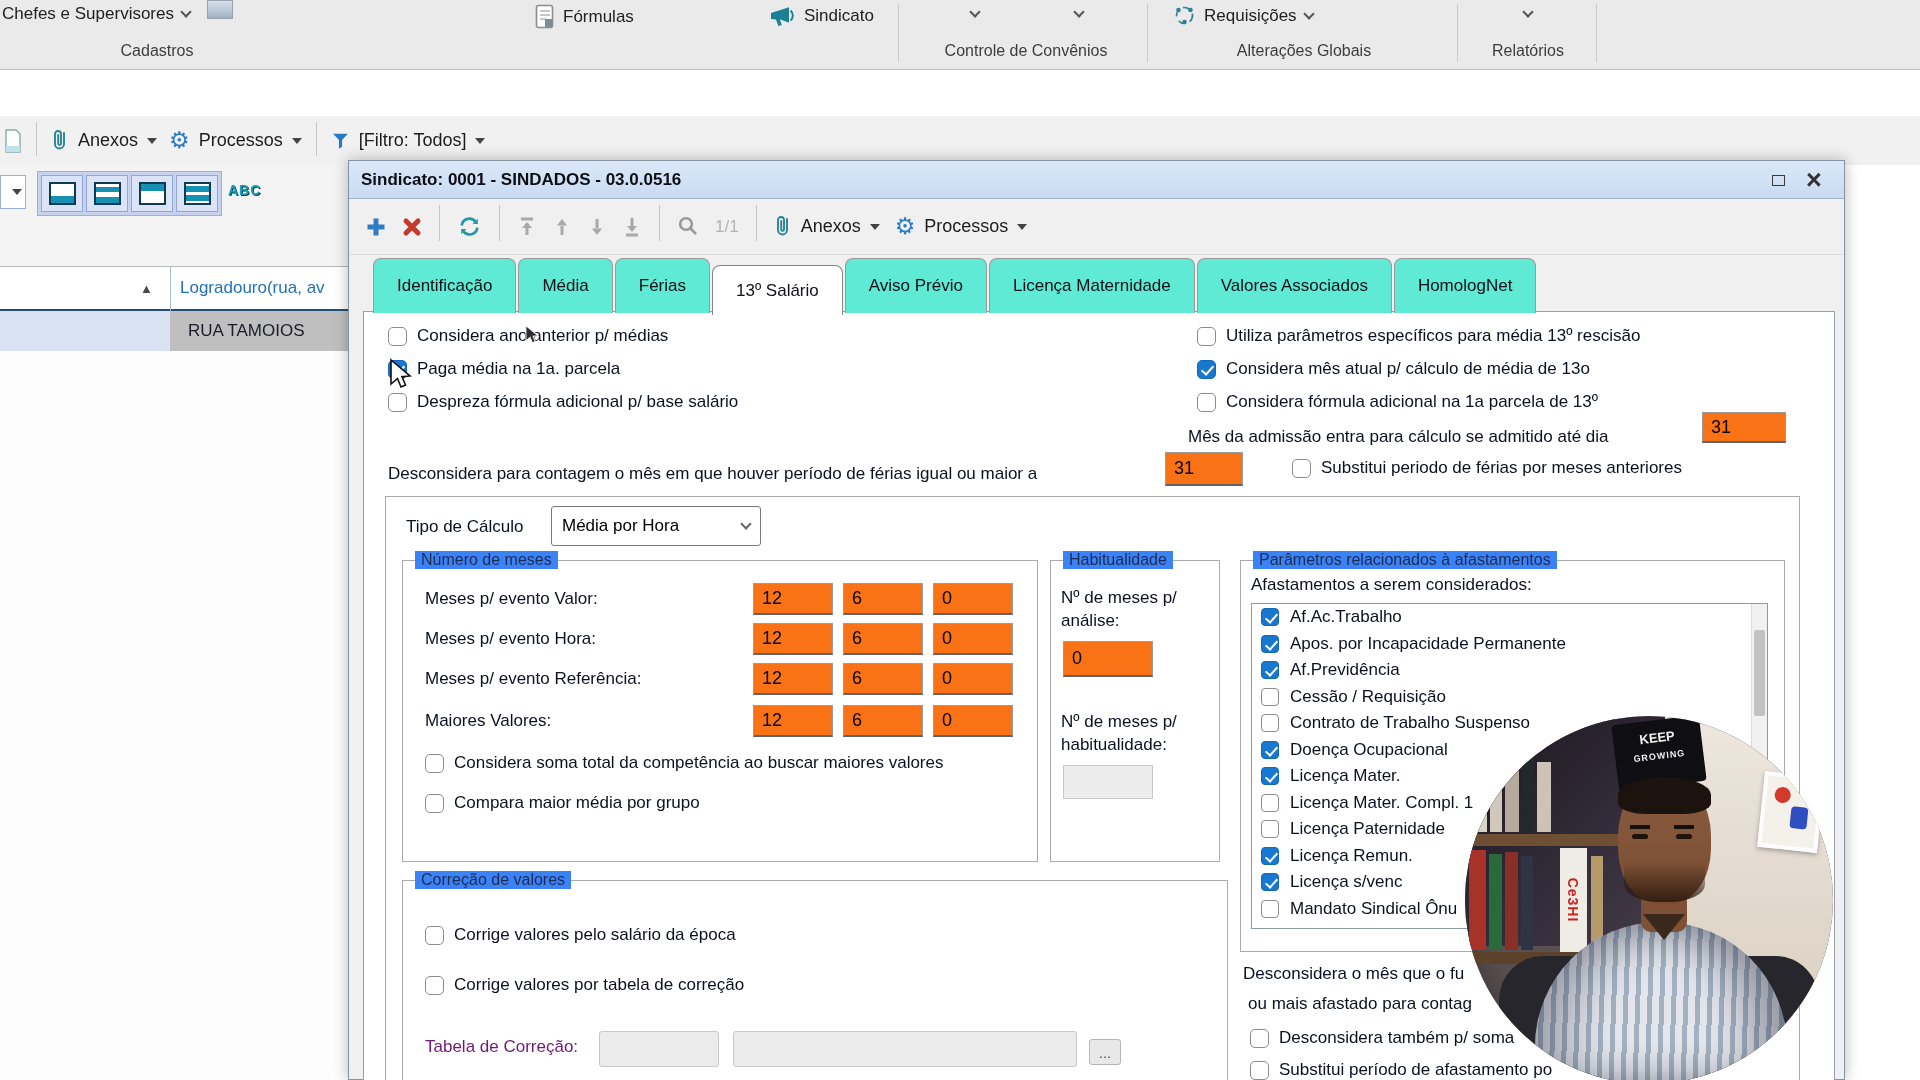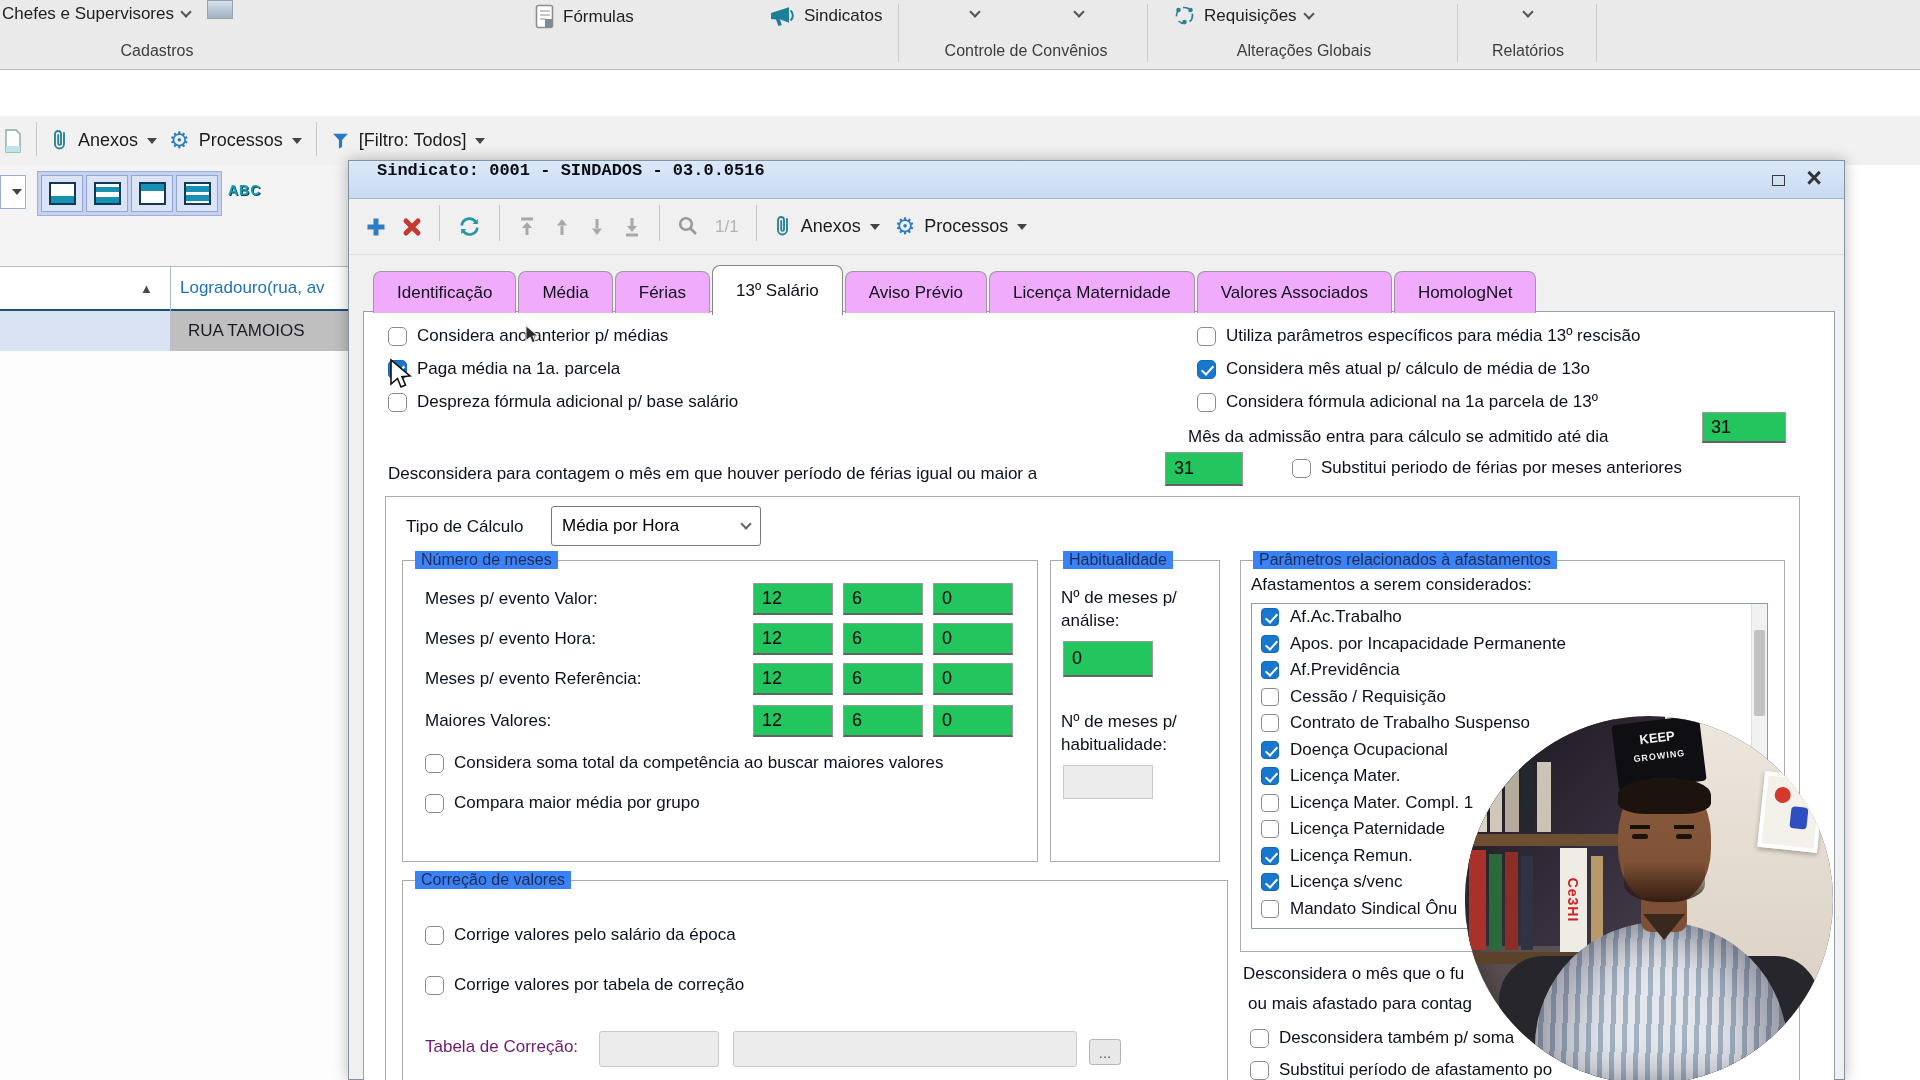--- a/index.html
+++ b/index.html
@@ -7,39 +7,39 @@
   .screen { position:relative; width:1920px; height:1080px; overflow:hidden; background:#fff; }
   .abs { position:absolute; }
   .row { display:flex; align-items:center; gap:10px; white-space:nowrap; }
   .lbl { font-size:17px; color:#0b1120; white-space:nowrap; }
   .cb { flex:0 0 auto; width:19px; height:19px; background:#fff; border:1.5px solid #8b8b8b; border-radius:5px; position:relative; }
   .cb.checked { background:#1878d0; border-color:#1468ba; }
   .cb.checked::after { content:""; position:absolute; left:6px; top:2px; width:5px; height:10px; border:solid #fff; border-width:0 2.4px 2.4px 0; transform:rotate(42deg); }
   .cb.sm { width:18px; height:18px; border-radius:4px; }
   .groupbox { position:absolute; border:1px solid #ababab; background:#fff; }
   .legend { position:absolute; top:-10px; left:12px; background:#3b82f6; padding:0 6px; font-size:16px; color:#1d2c55; white-space:nowrap; }
-  .field { position:absolute; background:#22c55e; border:1px solid #9b9b9b; border-bottom:2px solid #636363; font-size:18px; color:#000; display:flex; align-items:center; padding-left:8px; }
+  .field { position:absolute; background:#f97316; border:1px solid #9b9b9b; border-bottom:2px solid #636363; font-size:18px; color:#000; display:flex; align-items:center; padding-left:8px; }
   .field.disabled { background:#ececec; border:1px solid #c8c8c8; }
   .vsep { width:1px; align-self:stretch; margin:6px 2px; background:#c6c6c6; }
   .chev { width:8px; height:8px; border-right:2px solid #555; border-bottom:2px solid #555; transform:rotate(45deg); margin-top:-4px; }
   .darr { width:0; height:0; border-left:5px solid transparent; border-right:5px solid transparent; border-top:6px solid #444; }
   
   .ribbon { position:absolute; left:0; top:0; width:1920px; height:70px; background:#eaeaea; border-bottom:1px solid #bdbdbd; }
   .rgroup-label { position:absolute; top:42px; font-size:16px; color:#3d3d3d; text-align:center; }
   .ritem { position:absolute; top:4px; display:flex; align-items:center; gap:8px; font-size:17px; color:#222; }
   .rsep { position:absolute; top:4px; width:1px; height:58px; background:#cbcbcb; }
   
   .toolbar2 { position:absolute; left:0; top:116px; width:1920px; height:49px; background:#f1f1f1; display:flex; align-items:center; gap:12px; padding-left:4px; font-size:18px; color:#1c1c1c; }
   
   .dialog { position:absolute; left:348px; top:160px; width:1497px; height:920px; background:#f0f0f0; border:1px solid #8393a3; box-shadow:0 0 14px rgba(0,0,0,.28); z-index:10; }
-  .dtitle { position:absolute; left:0; top:0; right:0; height:38px; background:linear-gradient(#dbe8f9,#c9dbf2); border-bottom:1px solid #9fb4cc; display:flex; align-items:flex-start; padding-left:28px; font-size:17px; font-weight:bold; color:#0d0d14;font-family:Liberation Mono, monospace; }
+  .dtitle { position:absolute; left:0; top:0; right:0; height:38px; background:linear-gradient(#dbe8f9,#c9dbf2); border-bottom:1px solid #9fb4cc; display:flex; align-items:center; padding-left:12px; font-size:17px; font-weight:bold; color:#0d0d14; }
   .dtoolbar { position:absolute; left:0; top:38px; right:0; height:56px; display:flex; align-items:center; gap:15px; padding-left:16px; border-bottom:1px solid #dedede; background:#f0f0f0; }
   .tbbtn { display:flex; align-items:center; justify-content:center; }
   .tabbar { position:absolute; left:24px; top:106px; height:46px; display:flex; align-items:flex-end; z-index:4; }
-  .tab { height:42px; display:flex; align-items:center; padding:0 23px; font-size:17px; color:#101018; background:#f0abfc; border:1px solid #9a9a9a; border-bottom:none; border-radius:8px 8px 0 0; margin-right:2px; }
+  .tab { height:55px; display:flex; align-items:center; padding:0 23px; font-size:17px; color:#101018; background:#5eead4; border:1px solid #9a9a9a; border-bottom:none; border-radius:8px 8px 0 0; margin-right:2px; }
   .tab.active { height:50px; background:#fff; border-color:#878787; margin-bottom:-2px; z-index:6; }
   .dcontent { position:absolute; left:14px; top:150px; width:1472px; height:770px; background:#fff; border:1px solid #95a0ac; border-bottom:none; overflow:hidden; }
   
   .listbox { position:absolute; background:#fff; border:1px solid #8a9aa8; }
   .lrow { display:flex; align-items:center; gap:11px; height:26.5px; padding-left:9px; font-size:17px; color:#0b1120; white-space:nowrap; }
   
   .tgwrap { position:absolute; left:37px; top:171px; display:flex; gap:3px; background:#c7d2ee; border:1px solid #9db0dc; padding:3px; }
   .tg { width:42px; height:37px; background:#dbe3f6; border:1px solid #93a7d6; display:flex; align-items:center; justify-content:center; }
   .tgi { width:27px; height:23px; background:#fff; border:2px solid #0e3a52; position:relative; }
   .tgi span { position:absolute; left:0; right:0; background:#1691b4; }
@@ -65,21 +65,21 @@
           <path d="M5 7h10M5 11h10M5 15h6" stroke="#b5b5b5" stroke-width="1.4"></path>
           <rect x="10" y="15" width="7" height="8" fill="#7c8b99"></rect>
         </svg>
       <span>Fórmulas</span>
     </div>
     <div class="ritem" style="left:769px;">
       <svg width="27" height="23" viewBox="0 0 27 23">
           <path d="M2 9v6l5 .6 2.4 6.5 3.4-1.2-2-5.6 9.2 3.4V3.2z" fill="#1d7f95"></path>
           <path d="M21.5 6.5a6.5 6.5 0 0 1 0 10" stroke="#1d7f95" stroke-width="2" fill="none"></path>
         </svg>
-      <span>Sindicatos</span>
+      <span>Sindicato</span>
     </div>
     <span class="chev abs" style="left:971px; top:12px;"></span>
     <span class="chev abs" style="left:1075px; top:12px;"></span>
     <div class="ritem" style="left:1173px;">
       <svg width="23" height="23" viewBox="0 0 23 23">
           <circle cx="11.5" cy="11.5" r="8" fill="none" stroke="#2a8494" stroke-width="1.7" stroke-dasharray="7 5"></circle>
           <circle cx="5.5" cy="6" r="2.3" fill="#2a8494"></circle>
           <circle cx="17.5" cy="6" r="2.3" fill="#2a8494"></circle>
           <circle cx="11.5" cy="18" r="2.3" fill="#2a8494"></circle>
         </svg>

